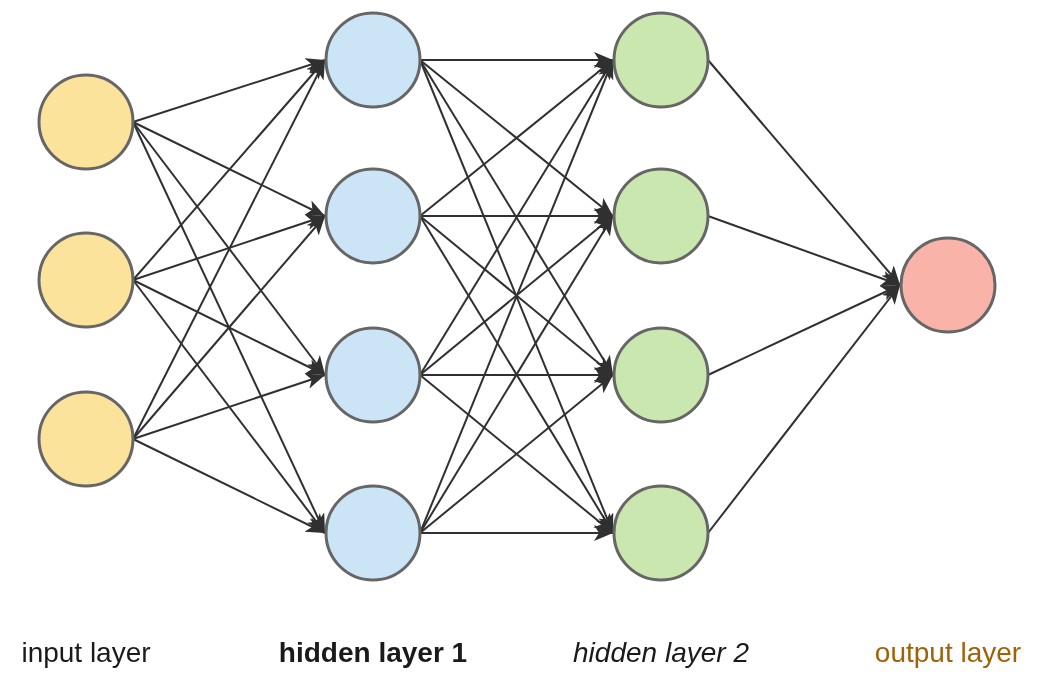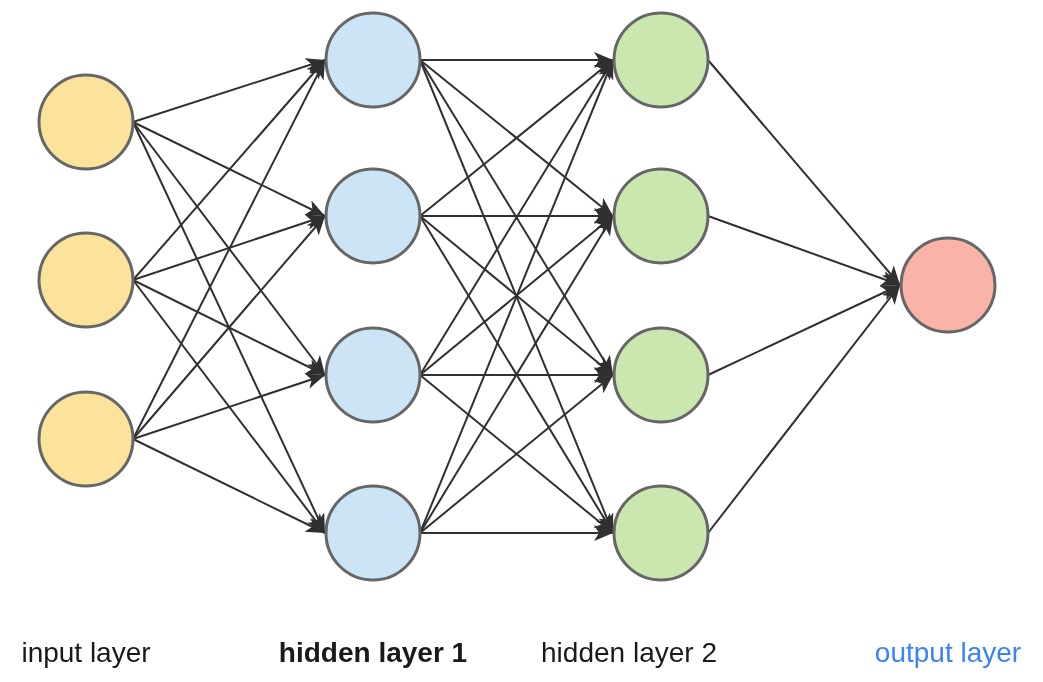--- a/index.html
+++ b/index.html
@@ -85,15 +85,15 @@
         <circle cx="661" cy="60" r="47" fill="#C9E7AE" stroke="#666666" stroke-width="3"></circle>
         <circle cx="661" cy="216" r="47" fill="#C9E7AE" stroke="#666666" stroke-width="3"></circle>
         <circle cx="661" cy="375" r="47" fill="#C9E7AE" stroke="#666666" stroke-width="3"></circle>
         <circle cx="661" cy="533" r="47" fill="#C9E7AE" stroke="#666666" stroke-width="3"></circle>
         <circle cx="948" cy="285" r="47" fill="#F9B3A9" stroke="#666666" stroke-width="3"></circle>
       </g>
   </svg>
 
   <div class="layer-label" style="left: 86px; top: 636px; color: rgb(26, 26, 26);">input layer</div>
   <div class="layer-label" style="left: 373px; top: 636px; color: rgb(26, 26, 26); font-weight: bold;">hidden layer 1</div>
-  <div class="layer-label" style="left: 629px; top: 636px; color: rgb(26, 26, 26);">hidden layer 2</div>
-  <div class="layer-label" style="left: 948px; top: 636px; color: #3b82f6;">output layer</div>
+  <div class="layer-label" style="left: 661px; top: 636px; color: rgb(26, 26, 26); font-style: italic;">hidden layer 2</div>
+  <div class="layer-label" style="left: 948px; top: 636px; color: #a16207;">output layer</div>
 </div>
 
 </body></html>

